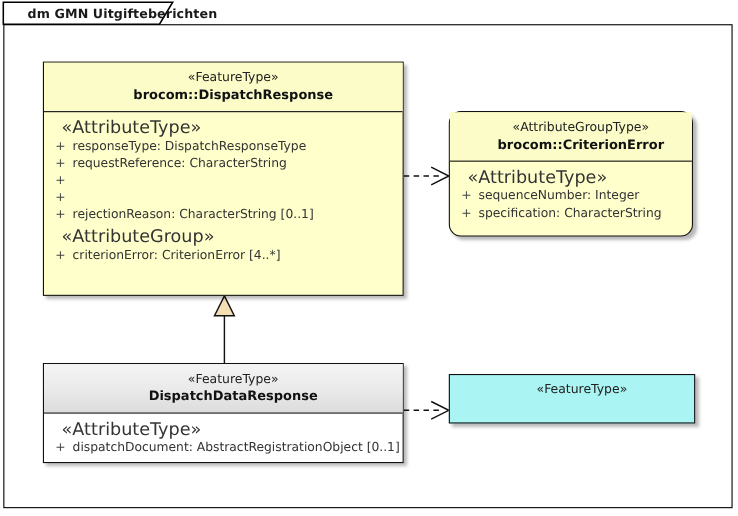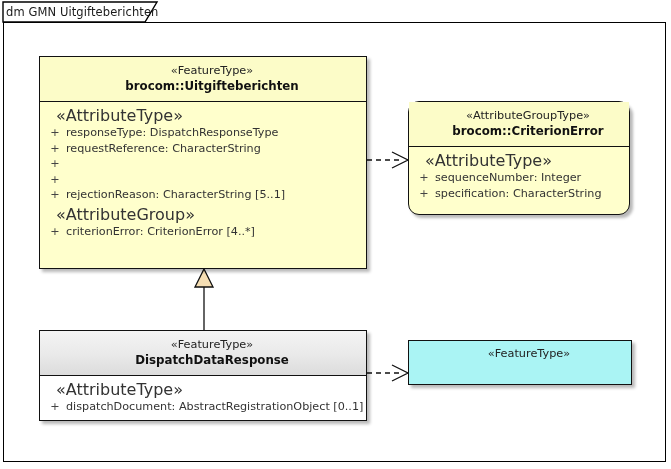--- a/index.html
+++ b/index.html
@@ -32,24 +32,24 @@
   .frame-tab-svg {
     position: absolute;
     left: 2px;
     top: 1px;
     width: 162px;
     height: 24px;
     overflow: visible;
   }
   .frame-tab-label {
     position: absolute;
-    left: 6px;
+    left: 25px;
     top: 5px;
     font-size: 11.5px;
-    font-weight: normal;
+    font-weight: bold;
     color: #1a1a1a;
     white-space: nowrap;
     letter-spacing: 0.1px;
   }
 
   
   .uml-box {
     position: absolute;
     box-sizing: border-box;
     border: 1.3px solid #111111;
@@ -154,21 +154,21 @@
 
     <g>
       <line x1="367" y1="373" x2="400" y2="373" stroke="#111111" stroke-width="1.3" stroke-dasharray="5,4"></line>
       <polyline points="392,365 408,373 392,381" fill="none" stroke="#111111" stroke-width="1.3"></polyline>
     </g>
   </svg>
 
   <div class="uml-box fill-yellow" style="left:39px; top:56px; width:328px; height:213px;">
     <div class="uml-head fill-yellow-head">
       <div class="stereotype">«FeatureType»</div>
-      <div class="classname">brocom::Uitgifteberichten</div>
+      <div class="classname">brocom::DispatchResponse</div>
     </div>
     <div class="uml-body">
 
       <div class="grp-label">«AttributeType»</div>
 
       <div class="attr-row">
         <span class="attr-vis">+</span>
         <span class="attr-text">responseType: DispatchResponseType</span>
       </div>
       <div class="attr-row">
@@ -176,21 +176,21 @@
         <span class="attr-text">requestReference: CharacterString</span>
       </div>
       <div class="attr-row">
         <span class="attr-vis">+</span>
       </div>
       <div class="attr-row">
         <span class="attr-vis">+</span>
       </div>
       <div class="attr-row">
         <span class="attr-vis">+</span>
-        <span class="attr-text">rejectionReason: CharacterString [5..1]</span>
+        <span class="attr-text">rejectionReason: CharacterString [0..1]</span>
       </div>
 
       <div class="grp-label" style="padding-top:4px;">«AttributeGroup»</div>
 
       <div class="attr-row">
         <span class="attr-vis">+</span>
         <span class="attr-text">criterionError: CriterionError [4..*]</span>
       </div>
 
     </div>

